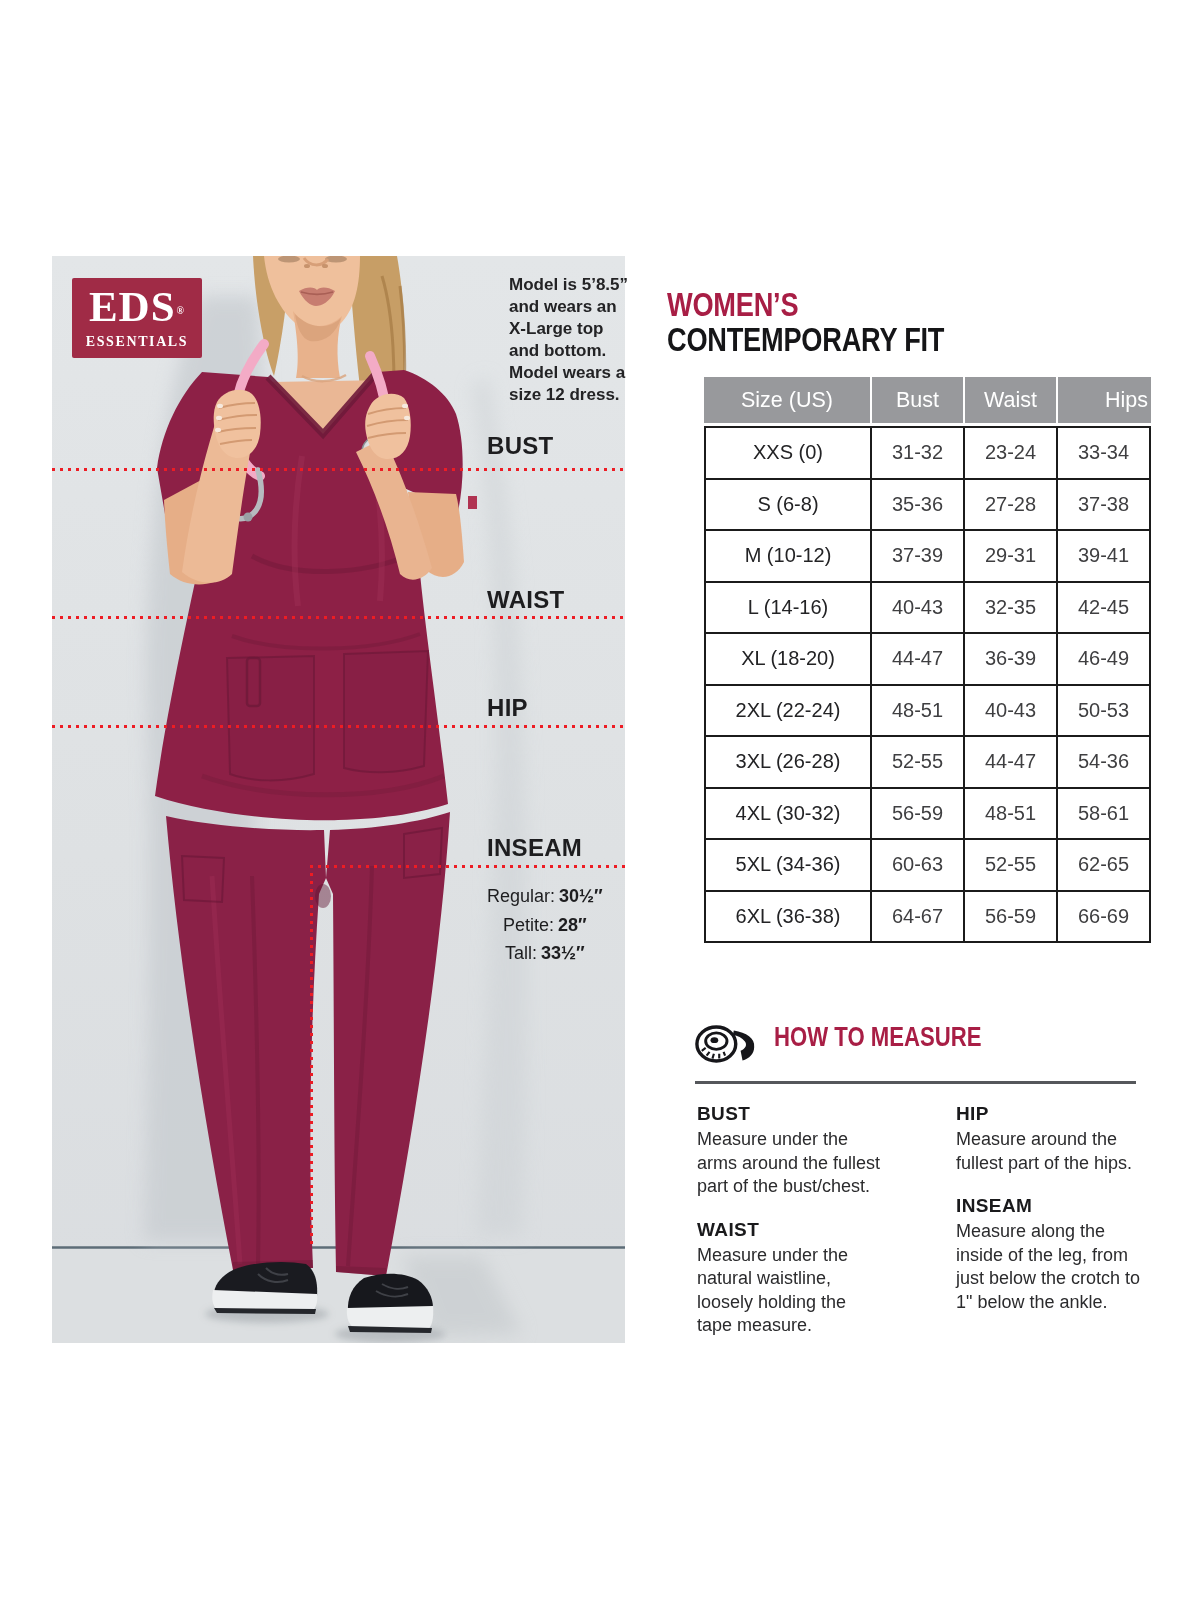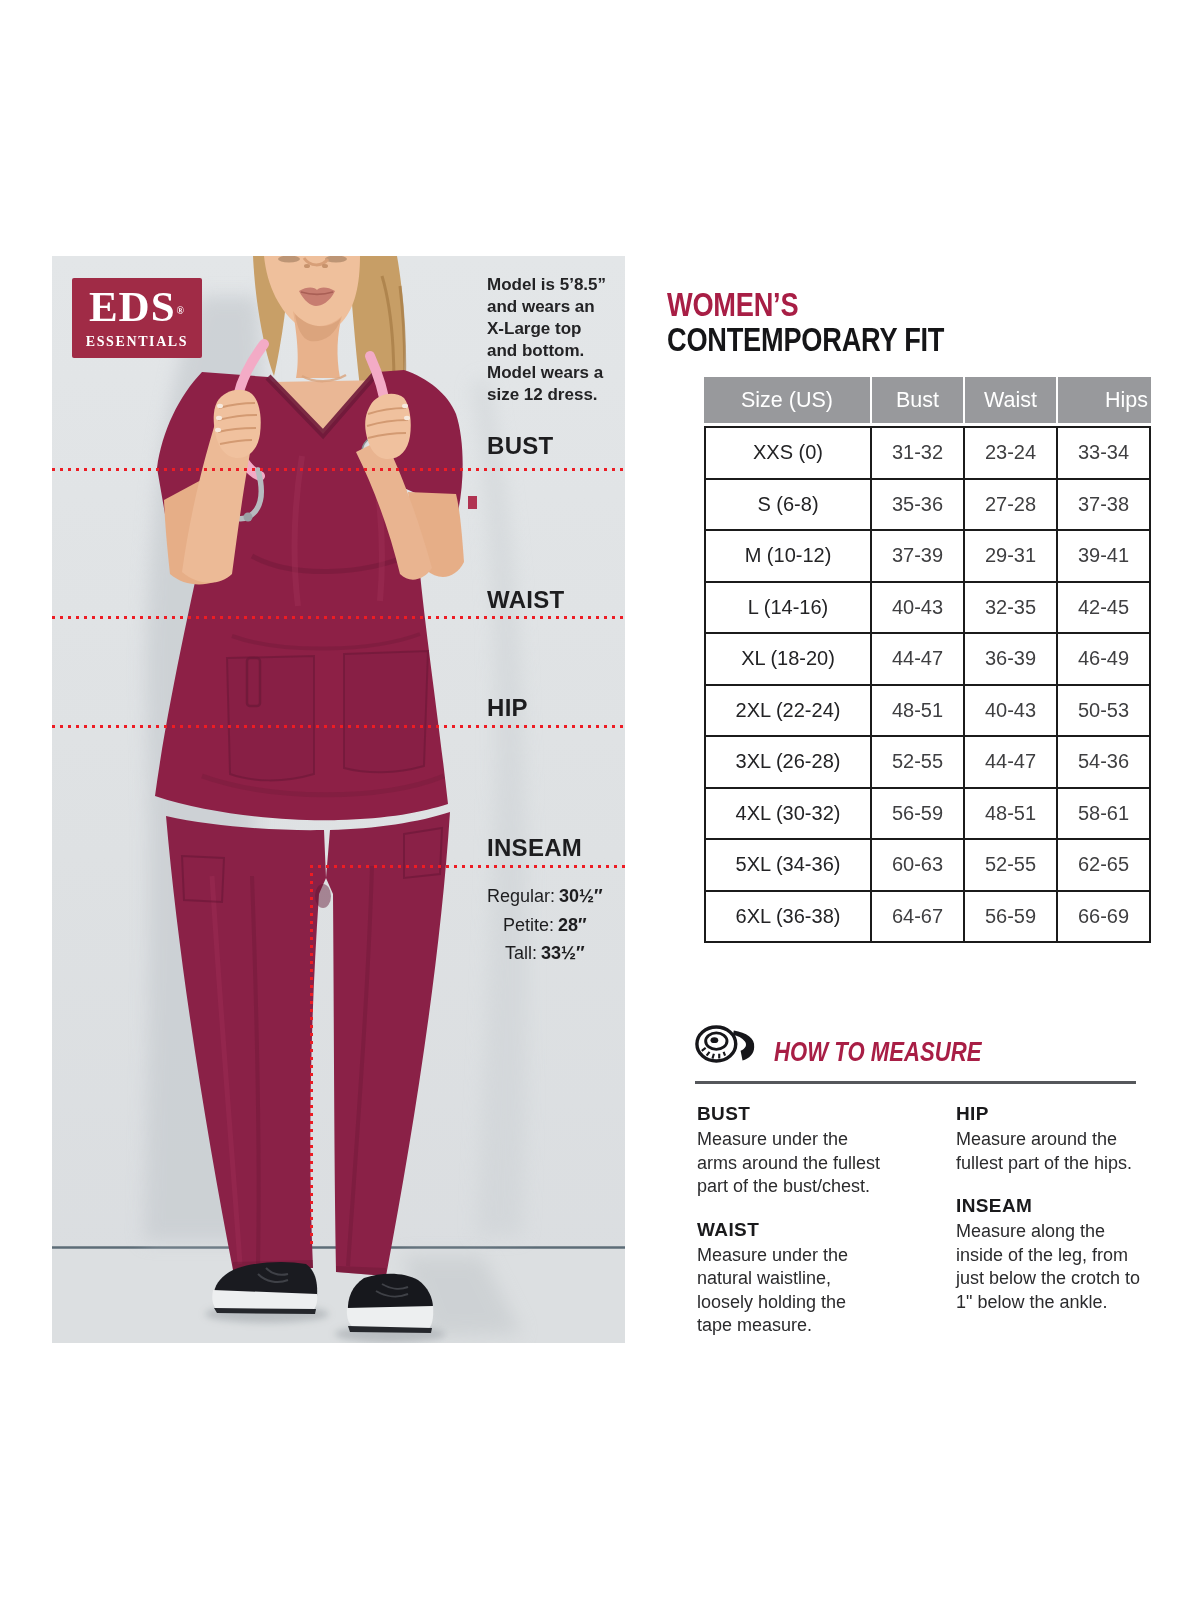--- a/index.html
+++ b/index.html
@@ -13,21 +13,21 @@
   
   .photo{position:absolute;left:52px;top:256px;width:573px;height:1087px;
          background:linear-gradient(180deg,#e3e6e8 0%,#dee1e3 55%,#dadde0 100%);}
   .photo svg{position:absolute;inset:0;z-index:1;}
   .logo{position:absolute;left:20px;top:22px;width:130px;height:80px;background:var(--logo_bg);
         color:#fff;text-align:center;border-radius:2px;z-index:3;}
   .logo .eds{font-family:"Liberation Serif",serif;font-weight:bold;font-size:43px;line-height:47px;
              letter-spacing:1px;margin-top:5px;}
   .logo .eds sup{font-size:10px;vertical-align:7px;margin-left:1px;}
   .logo .ess{font-family:"Liberation Serif",serif;font-weight:bold;font-size:14px;letter-spacing:1.6px;}
-  .model-note{position:absolute;left:435px;top:18px;width:124px;font-size:17px;line-height:22px;
+  .model-note{position:absolute;left:457px;top:18px;width:124px;font-size:17px;line-height:22px;
               font-weight:bold;color:#232325;z-index:3;}
   .mlabel{position:absolute;left:435px;font-size:24px;font-weight:bold;color:var(--text_dark);
           letter-spacing:.3px;z-index:3;}
   #lbl-bust{top:176px} #lbl-waist{top:330px} #lbl-hip{top:438px} #lbl-inseam{top:578px}
   .dotline{position:absolute;height:3px;z-index:2;
            background-image:repeating-linear-gradient(to right,var(--line_red) 0 3px,transparent 3px 8px);}
   #dot-bust{left:0;top:212px;width:573px}
   #dot-waist{left:0;top:360px;width:573px}
   #dot-hip{left:0;top:469px;width:573px}
   #dot-inseam{left:258px;top:609px;width:315px}
@@ -46,21 +46,21 @@
 
   table.size-table{position:absolute;left:704px;top:377px;border-collapse:separate;border-spacing:0;}
   .size-table thead th{background:var(--header_bg);color:#fff;font-weight:normal;font-size:21.5px;
         height:44px;border-right:2.5px solid #fff;border-bottom:3px solid #fff;}
   .size-table thead th:last-child{border-right:none;padding-left:45px;}
   .size-table tbody td{background:#fff;font-size:20px;color:#3f3f41;text-align:center;height:47.5px;
         border-right:2px solid #1b1b1b;border-bottom:2px solid #1b1b1b;}
   .size-table tbody td:first-child{border-left:2px solid #1b1b1b;color:#232325;}
   .size-table tbody tr:first-child td{border-top:2px solid #1b1b1b;}
 
-  .htm-head{position:absolute;left:694px;top:1022px;display:flex;align-items:flex-end;font-style:italic;}
+  .htm-head{position:absolute;left:694px;top:1022px;display:flex;align-items:flex-start;}
   .htm-icon{width:66px;height:46px;margin-right:14px;}
   .htm-title{font-size:27px;font-weight:bold;color:var(--accent);transform:scaleX(.82);
              transform-origin:0 50%;white-space:nowrap;}
   .divider{position:absolute;left:695px;top:1081px;width:441px;height:2.5px;background:#55575b;}
   .mcol{position:absolute;top:1103px;}
   #mcol-left{left:697px;width:188px;}
   #mcol-right{left:956px;width:190px;}
   .msec h3{margin:0;font-size:19px;font-weight:bold;color:#1a1a1c;letter-spacing:.4px;}
   .msec p{margin:3px 0 20px;font-size:18px;line-height:23.5px;color:#2b2b2d;}
 </style>

